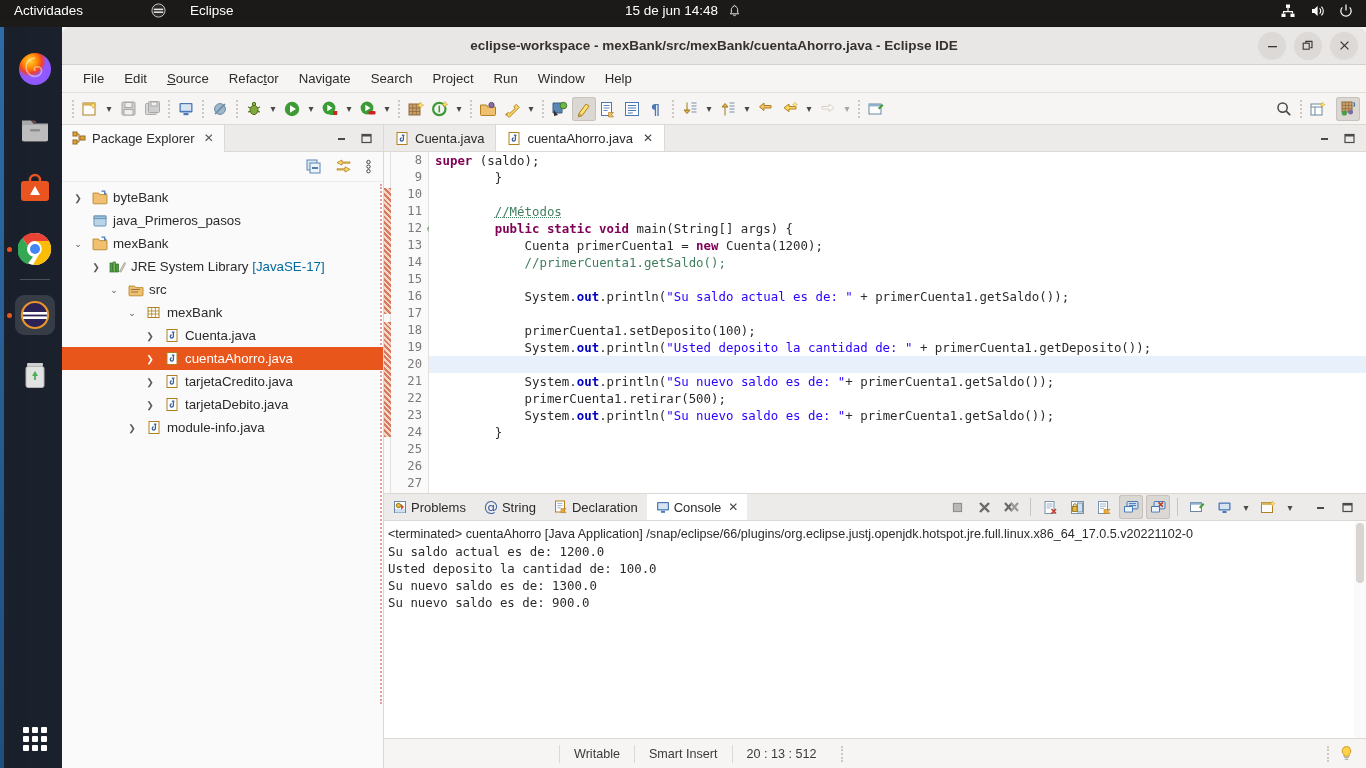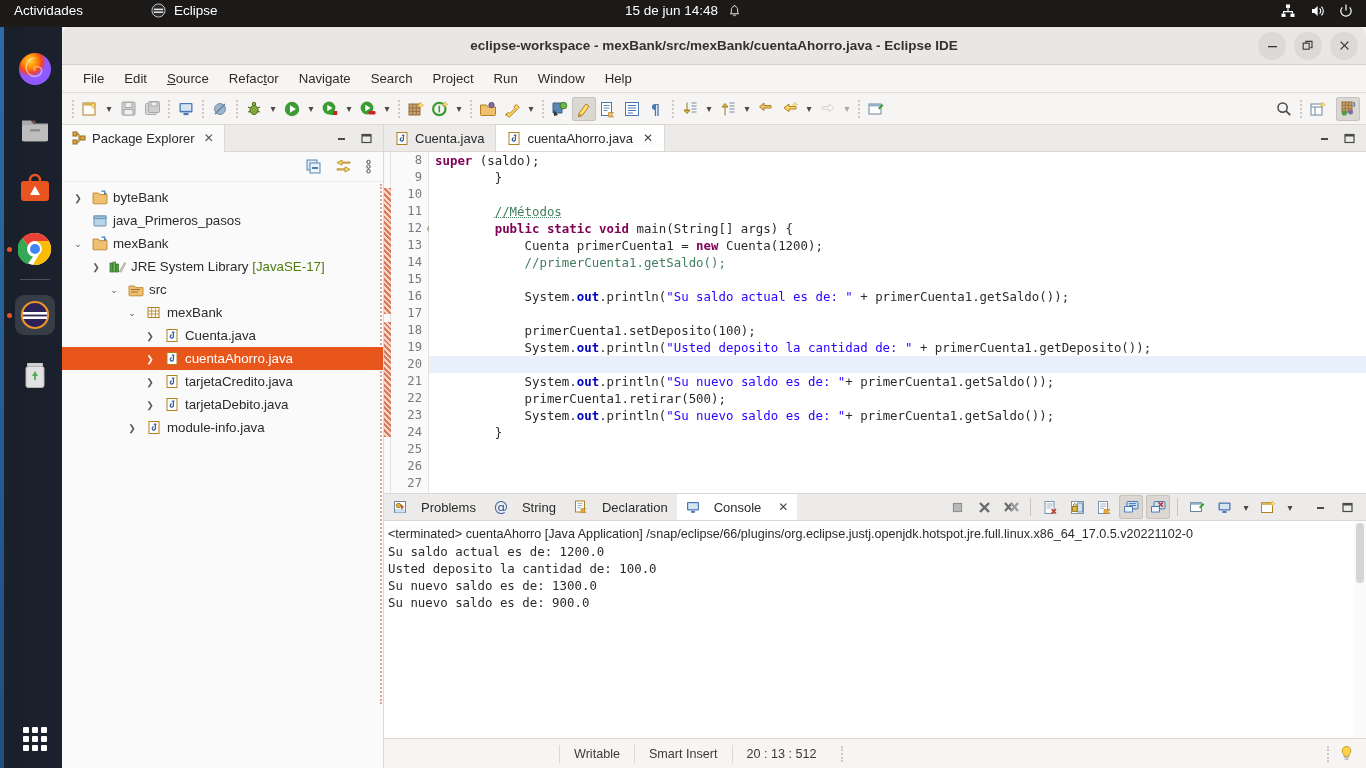--- a/index.html
+++ b/index.html
@@ -13,21 +13,21 @@
   }
 
   
   #topbar {
     position:absolute; top:0; left:0; width:1366px; height:21px;
     background:#1b1a19; color:#ffffff;
     display:flex; align-items:center;
     font-size:13.5px;
   }
   #topbar .activities { margin-left:14px; color:#ffffff; }
-  #topbar .appname { margin-left:68px; display:flex; align-items:center; gap:8px; }
+  #topbar .appname { margin-left:68px; display:flex; align-items:center; gap:24px; }
   #topbar .center {
     position:absolute; left:0; right:0; text-align:center;
     display:flex; align-items:center; justify-content:center; gap:10px;
     pointer-events:none;
   }
   #topbar .center > * { pointer-events:auto; }
   #topbar .right {
     position:absolute; right:12px; display:flex; align-items:center; gap:13px;
   }
 
@@ -112,21 +112,21 @@
       color:#4a4a4a; font-size:12px;}
   .viewtoolbar { height:30px; display:flex; align-items:center; justify-content:flex-end;
       gap:14px; padding:0 12px; background:#fbfafa; border-bottom:1px solid #ececec; }
   #tree { flex:1; overflow:hidden; padding-top:4px; font-size:13.3px; position:relative;}
   .trow { height:23px; display:flex; align-items:center; gap:5px; padding-right:6px; white-space:nowrap;}
   .trow.sel { background:#e8561c; color:#fff; }
   .tw { width:16px; display:flex; align-items:center; justify-content:center;
      font-size:9px; color:#5a5a5a;}
   .trow.sel .tw { color:#fff; }
   .ticon { width:17px; height:16px; display:flex; align-items:center; justify-content:center; font-size:12px;}
-  .tlabel .dim { color:#4d7c0f;margin-top:45px; }
+  .tlabel .dim { color:#0369a1;margin-top:45px; }
   #tree .scroll { position:absolute; right:1px; top:2px; width:4px; height:520px;
       border-right:2px dotted #d9534f; opacity:.55;}
 
   
   #rightcol { flex:1; display:flex; flex-direction:column; min-width:0; }
 
   
   #editor { height:368px; display:flex; flex-direction:column; background:#fff; }
   .edtabs { height:27px; display:flex; align-items:stretch; background:#ecebe9;
       border-bottom:1px solid #dcd8d4; }
@@ -149,21 +149,21 @@
   .cmt { color:#3f7f5f; }
   .str { color:#2a00ff; }
   .fld { color:#0000c0; font-weight:bold; }
   .spell { text-decoration:underline; text-decoration-style:dotted; text-decoration-color:#3f7f5f;}
 
   
   #console { flex:1; display:flex; flex-direction:column; background:#fff;
      border-top:1px solid #dcd8d4; min-height:0;}
   .cstabs { height:27px; display:flex; align-items:stretch; background:#ecebe9;
       border-bottom:1px solid #dcd8d4; }
-  .cstab { display:flex; align-items:center; gap:14px; padding:0 9px; font-size:13px; color:#2b2b2b;}
+  .cstab { display:flex; align-items:center; gap:4px; padding:0 9px; font-size:13px; color:#2b2b2b;}
   .cstab.active { background:#ffffff; }
   .cstab .x { color:#444; font-size:12px; margin-left:3px; }
   .csctl { margin-left:auto; display:flex; align-items:center; gap:3px; padding:0 7px; }
   .csbody { flex:1; position:relative; overflow:hidden; background:#fff;
      font-family:"DejaVu Sans Mono", monospace; font-size:12.4px; padding:5px 0 0 2px;}
   .csline { line-height:17px; white-space:pre; padding-left:2px; }
   .csline.hdr { font-family:"Liberation Sans", sans-serif; font-size:12.6px; }
   .csscroll { position:absolute; right:0; top:0; bottom:0; width:12px; background:#fafafa;}
   .csscroll i { position:absolute; left:2px; right:2px; top:2px; height:60px; background:#d7d4d1; border-radius:5px;}
 

